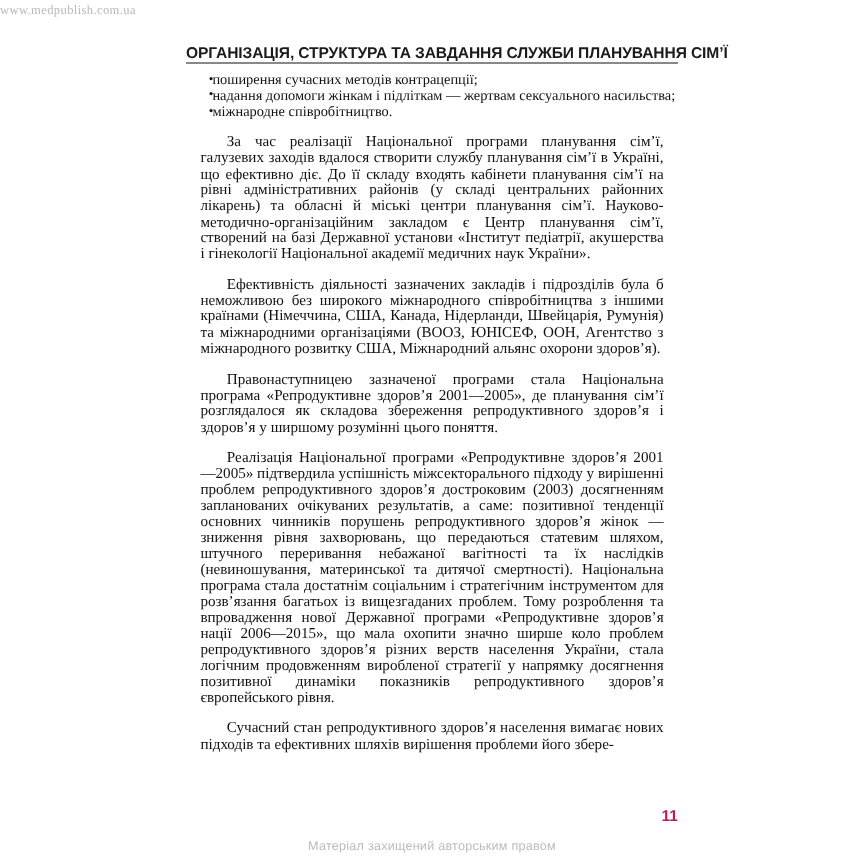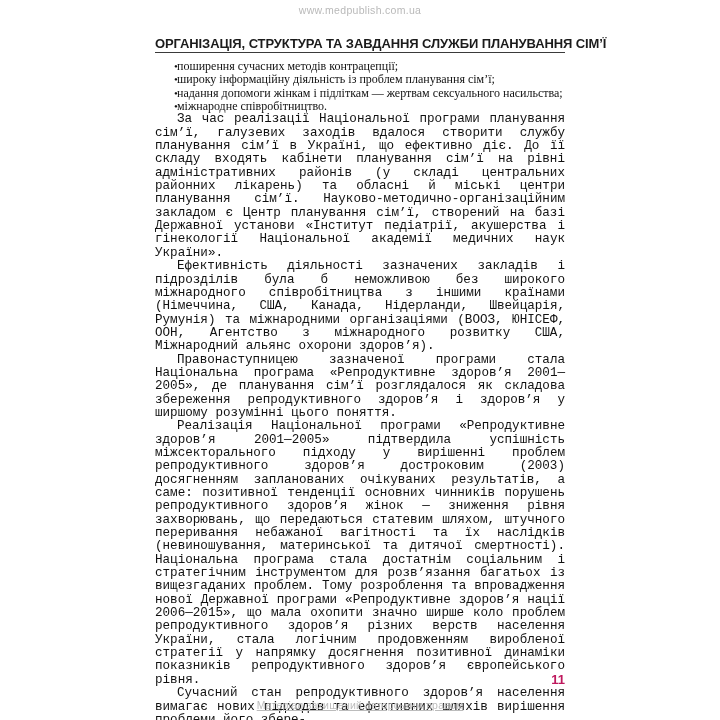--- a/index.html
+++ b/index.html
@@ -22,22 +22,22 @@
     height: 720px;
     background: #ffffff;
   }
 
   
   .top-watermark {
     position: absolute;
     top: 4px;
     left: 0;
     width: 720px;
-    text-align: center;
-    font-family: Liberation Sans, sans-serif;
+    text-align: left;
+    font-family: Liberation Serif, serif;
     font-size: 10.5px;
     letter-spacing: 0.3px;
     color: #b9b9b9;
     white-space: nowrap;
   }
 
   
   .running-head {
     position: absolute;
     top: 36px;
@@ -86,28 +86,27 @@
   ul.bullets li::before {
     content: "\2022";
     position: absolute;
     left: 19px;
     text-indent: 0;
     font-size: 11px;
     line-height: 13.35px;
   }
 
   p.body {
-    margin: 0;
+    margin: 12px;
     padding: 0;
     font-size: 12.6px;
     line-height: 13.35px;
     text-align: justify;
     text-indent: 22px;
     hyphens: auto;
-    font-family: Liberation Mono, monospace;
     -webkit-hyphens: auto;
   }
 
   
   .folio {
     position: absolute;
     top: 672px;
     left: 155px;
     width: 410px;
     text-align: right;
@@ -122,39 +121,37 @@
     position: absolute;
     top: 699px;
     left: 0;
     width: 720px;
     text-align: center;
     font-family: "Liberation Sans", "DejaVu Sans", sans-serif;
     font-size: 10.5px;
     letter-spacing: 0.2px;
     color: #bcbcbc;
     white-space: nowrap;
-    text-decoration: underline;
   }
 </style>
 </head>
 <body>
 
 <div class="page">
 
   <div class="top-watermark">www.medpublish.com.ua</div>
 
   <div class="running-head">ОРГАНІЗАЦІЯ, СТРУКТУРА ТА ЗАВДАННЯ СЛУЖБИ ПЛАНУВАННЯ СІМ’Ї</div>
 
   <div class="head-rule"></div>
 
   <div class="content">
 
     <ul class="bullets">
       <li>поширення сучасних методів контрацепції;</li>
-      <li>широку інформаційну діяльність із проблем планування сім’ї;</li>
       <li>надання допомоги жінкам і підліткам — жертвам сексуального насильства;</li>
       <li>міжнародне співробітництво.</li>
     </ul>
 
     <p class="body">За час реалізації Національної програми планування сім’ї, галузевих заходів вдалося створити службу планування сім’ї в Україні, що ефективно діє. До її складу входять кабінети планування сім’ї на рівні адміністративних районів (у складі центральних районних лікарень) та обласні й міські центри планування сім’ї. Науково-методично-організаційним закладом є Центр планування сім’ї, створений на базі Державної установи «Інститут педіатрії, акушерства і гінекології Національної академії медичних наук України».</p>
     <p class="body">Ефективність діяльності зазначених закладів і підрозділів була б неможливою без широкого міжнародного співробітництва з іншими країнами (Німеччина, США, Канада, Нідерланди, Швейцарія, Румунія) та міжнародними організаціями (ВООЗ, ЮНІСЕФ, ООН, Агентство з міжнародного розвитку США, Міжнародний альянс охорони здоров’я).</p>
     <p class="body">Правонаступницею зазначеної програми стала Національна програма «Репродуктивне здоров’я 2001—2005», де планування сім’ї розглядалося як складова збереження репродуктивного здоров’я і здоров’я у ширшому розумінні цього поняття.</p>
     <p class="body">Реалізація Національної програми «Репродуктивне здоров’я 2001—2005» підтвердила успішність міжсекторального підходу у вирішенні проблем репродуктивного здоров’я достроковим (2003) досягненням запланованих очікуваних результатів, а саме: позитивної тенденції основних чинників порушень репродуктивного здоров’я жінок — зниження рівня захворювань, що передаються статевим шляхом, штучного переривання небажаної вагітності та їх наслідків (невиношування, материнської та дитячої смертності). Національна програма стала достатнім соціальним і стратегічним інструментом для розв’язання багатьох із вищезгаданих проблем. Тому розроблення та впровадження нової Державної програми «Репродуктивне здоров’я нації 2006—2015», що мала охопити значно ширше коло проблем репродуктивного здоров’я різних верств населення України, стала логічним продовженням виробленої стратегії у напрямку досягнення позитивної динаміки показників репродуктивного здоров’я європейського рівня.</p>
     <p class="body">Сучасний стан репродуктивного здоров’я населення вимагає нових підходів та ефективних шляхів вирішення проблеми його збере-</p>
 

